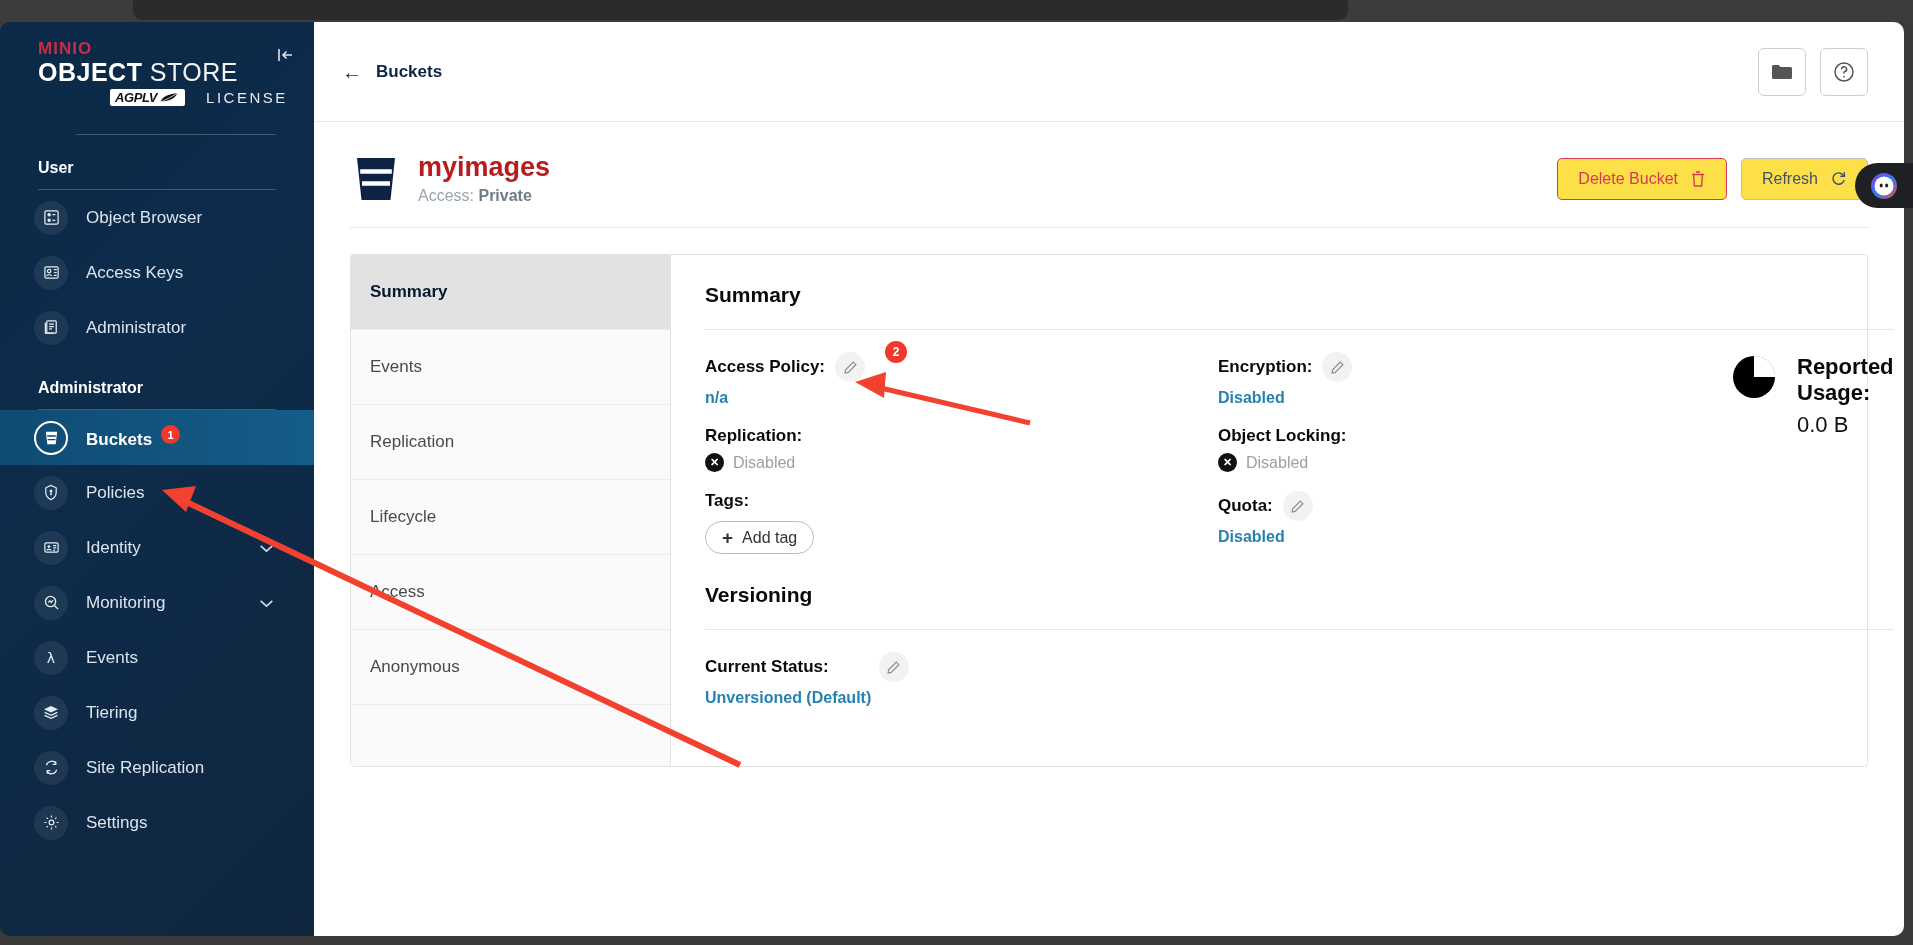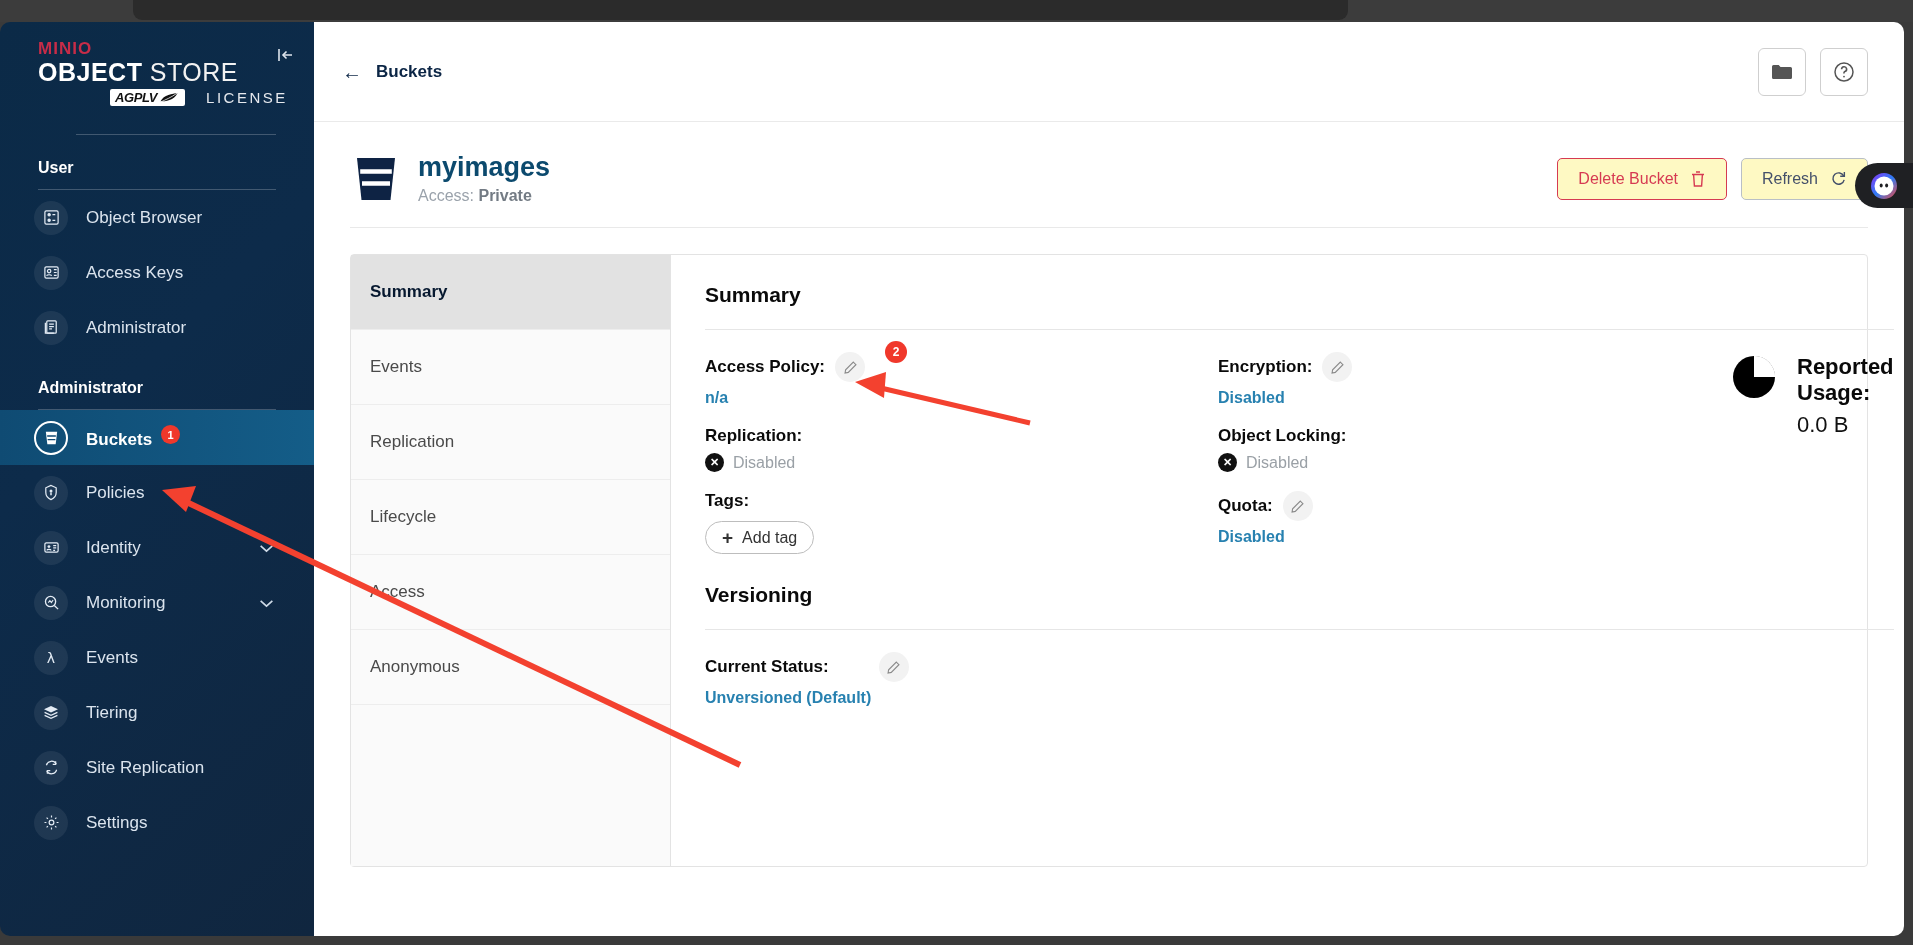--- a/index.html
+++ b/index.html
@@ -120,38 +120,38 @@
   .icon-btn {
     width: 48px; height: 48px; border: 1px solid #cfcfcf; border-radius: 6px;
     background: #fff; display: flex; align-items: center; justify-content: center;
     cursor: pointer; color: #555;
   }
 
   .bucket-head {
     display: flex; align-items: center; padding: 30px 36px 0 40px;
   }
   .bucket-icon { width: 44px; height: 46px; flex: 0 0 44px; margin-right: 20px; }
-  .bucket-name { font-size: 27px; font-weight: 700; color: #0c4a6e; line-height: 1.15; }
+  .bucket-name { font-size: 27px; font-weight: 700; color: #b91c1c; line-height: 1.15; }
   .bucket-access { font-size: 16px; color: #9aa2ab; margin-top: 4px; }
   .bucket-access b { color: #737b84; font-weight: 700; }
   .head-actions { margin-left: auto; display: flex; gap: 14px; }
   .btn {
-    height: 42px; padding: 0 20px; border-radius: 5px; background: #fef9c3;
+    height: 42px; padding: 0 20px; border-radius: 5px; background: #fde047;
     display: inline-flex; align-items: center; gap: 12px;
     font-size: 16px; cursor: pointer;
   }
   .btn-danger { border: 1px solid #d63a52; color: #d63a52; }
   .btn-default { border: 1px solid #b9bfc6; color: #44506a; }
 
   .head-rule { margin: 22px 36px 0 36px; height: 1px; background: #e9e9e9; }
 
   
   .panel {
     display: flex; margin: 26px 36px 0 36px;
-    border: 1px solid #e3e3e3; border-radius: 4px; height: 613px;
+    border: 1px solid #e3e3e3; border-radius: 4px; height: 513px;
   }
   .tabs {
     width: 320px; flex: 0 0 320px; border-right: 1px solid #e3e3e3;
     background: #fafafa;
   }
   .tab {
     height: 75px; display: flex; align-items: center; padding-left: 19px;
     font-size: 17px; color: #4a4a4a; border-bottom: 1px solid #ededed;
     cursor: pointer;
   }

